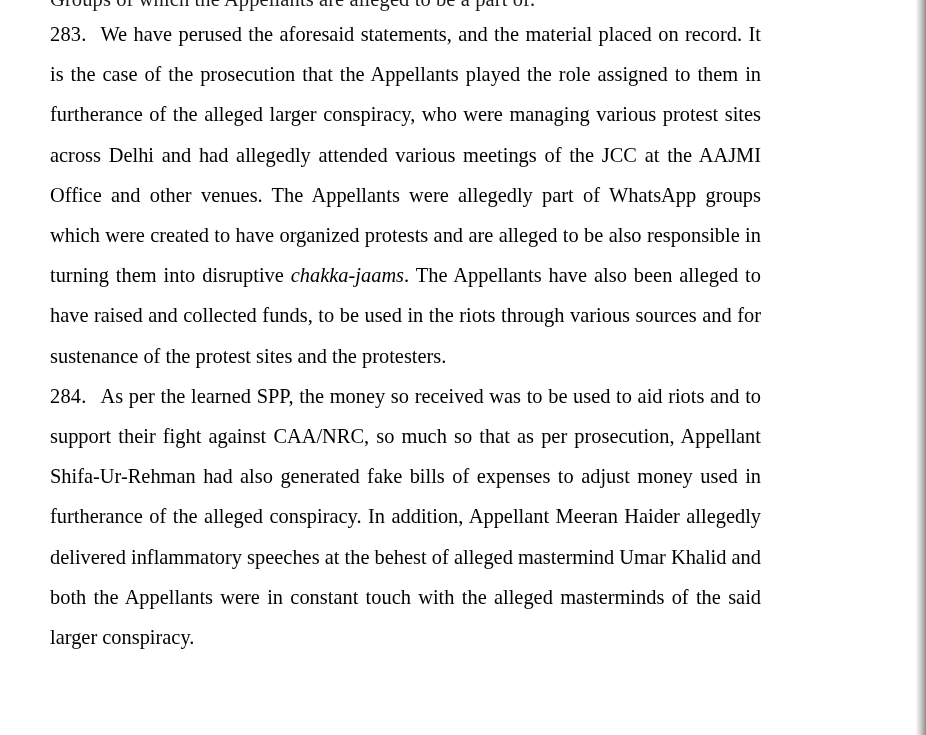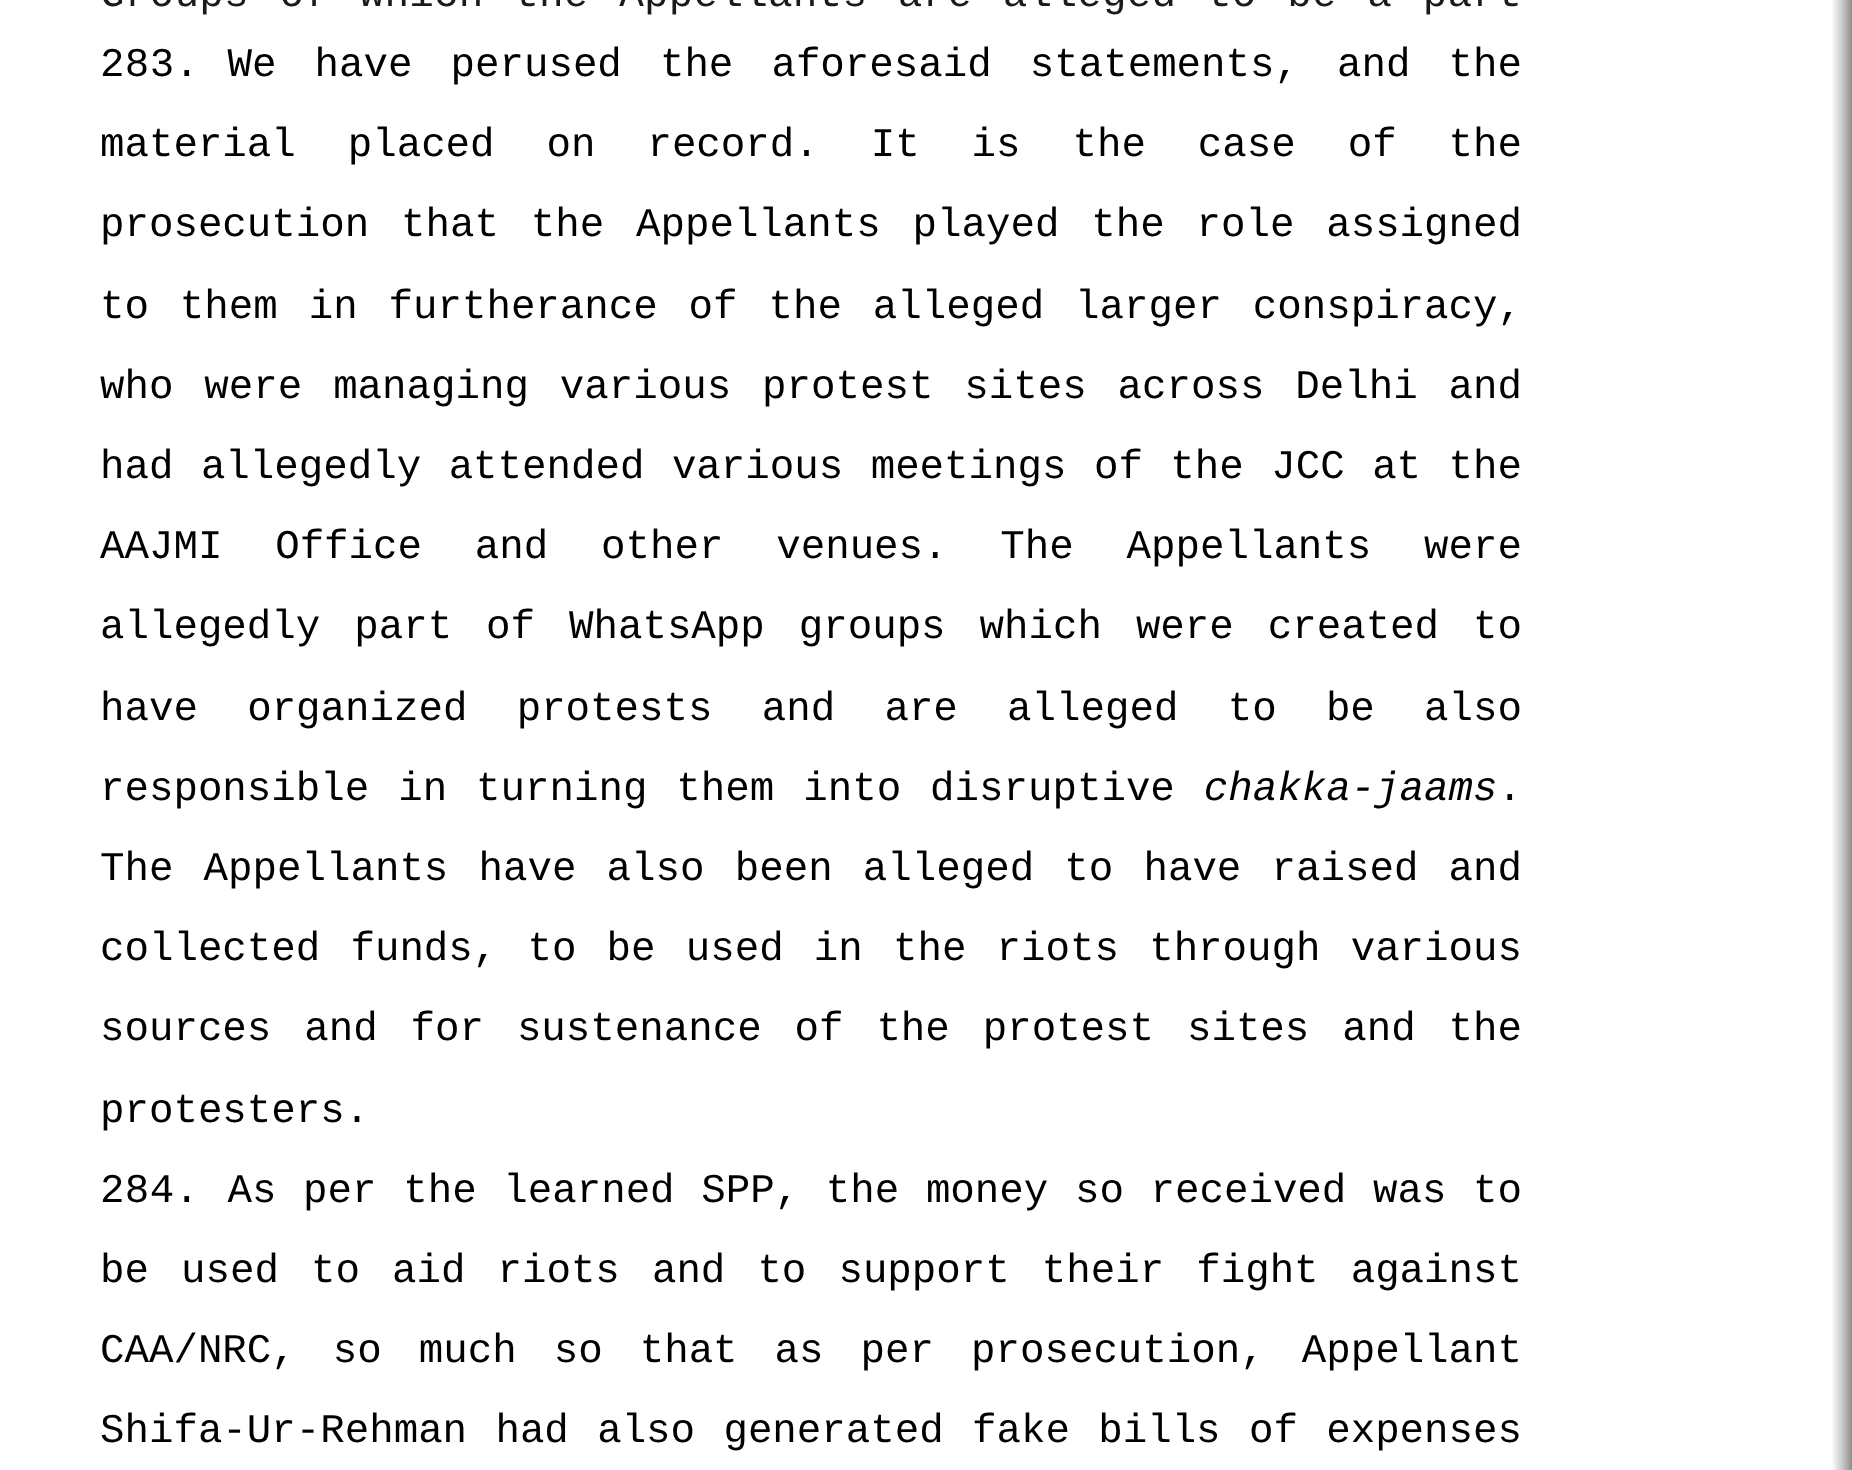--- a/index.html
+++ b/index.html
@@ -13,21 +13,20 @@
     overflow: hidden;
     font-family: "Liberation Serif", serif;
     color: #000000;
   }
   .page {
     position: relative;
     width: 926px;
     height: 735px;
     background: #ffffff;
     box-sizing: border-box;
-    font-family: Liberation Mono, monospace;
   }
   
   .page-edge {
     position: absolute;
     top: 0;
     right: 0;
     width: 16px;
     height: 735px;
     background: linear-gradient(to right, #ffffff 0%, #ffffff 35%, #c9c9c9 70%, #8d8d8d 100%);
   }

